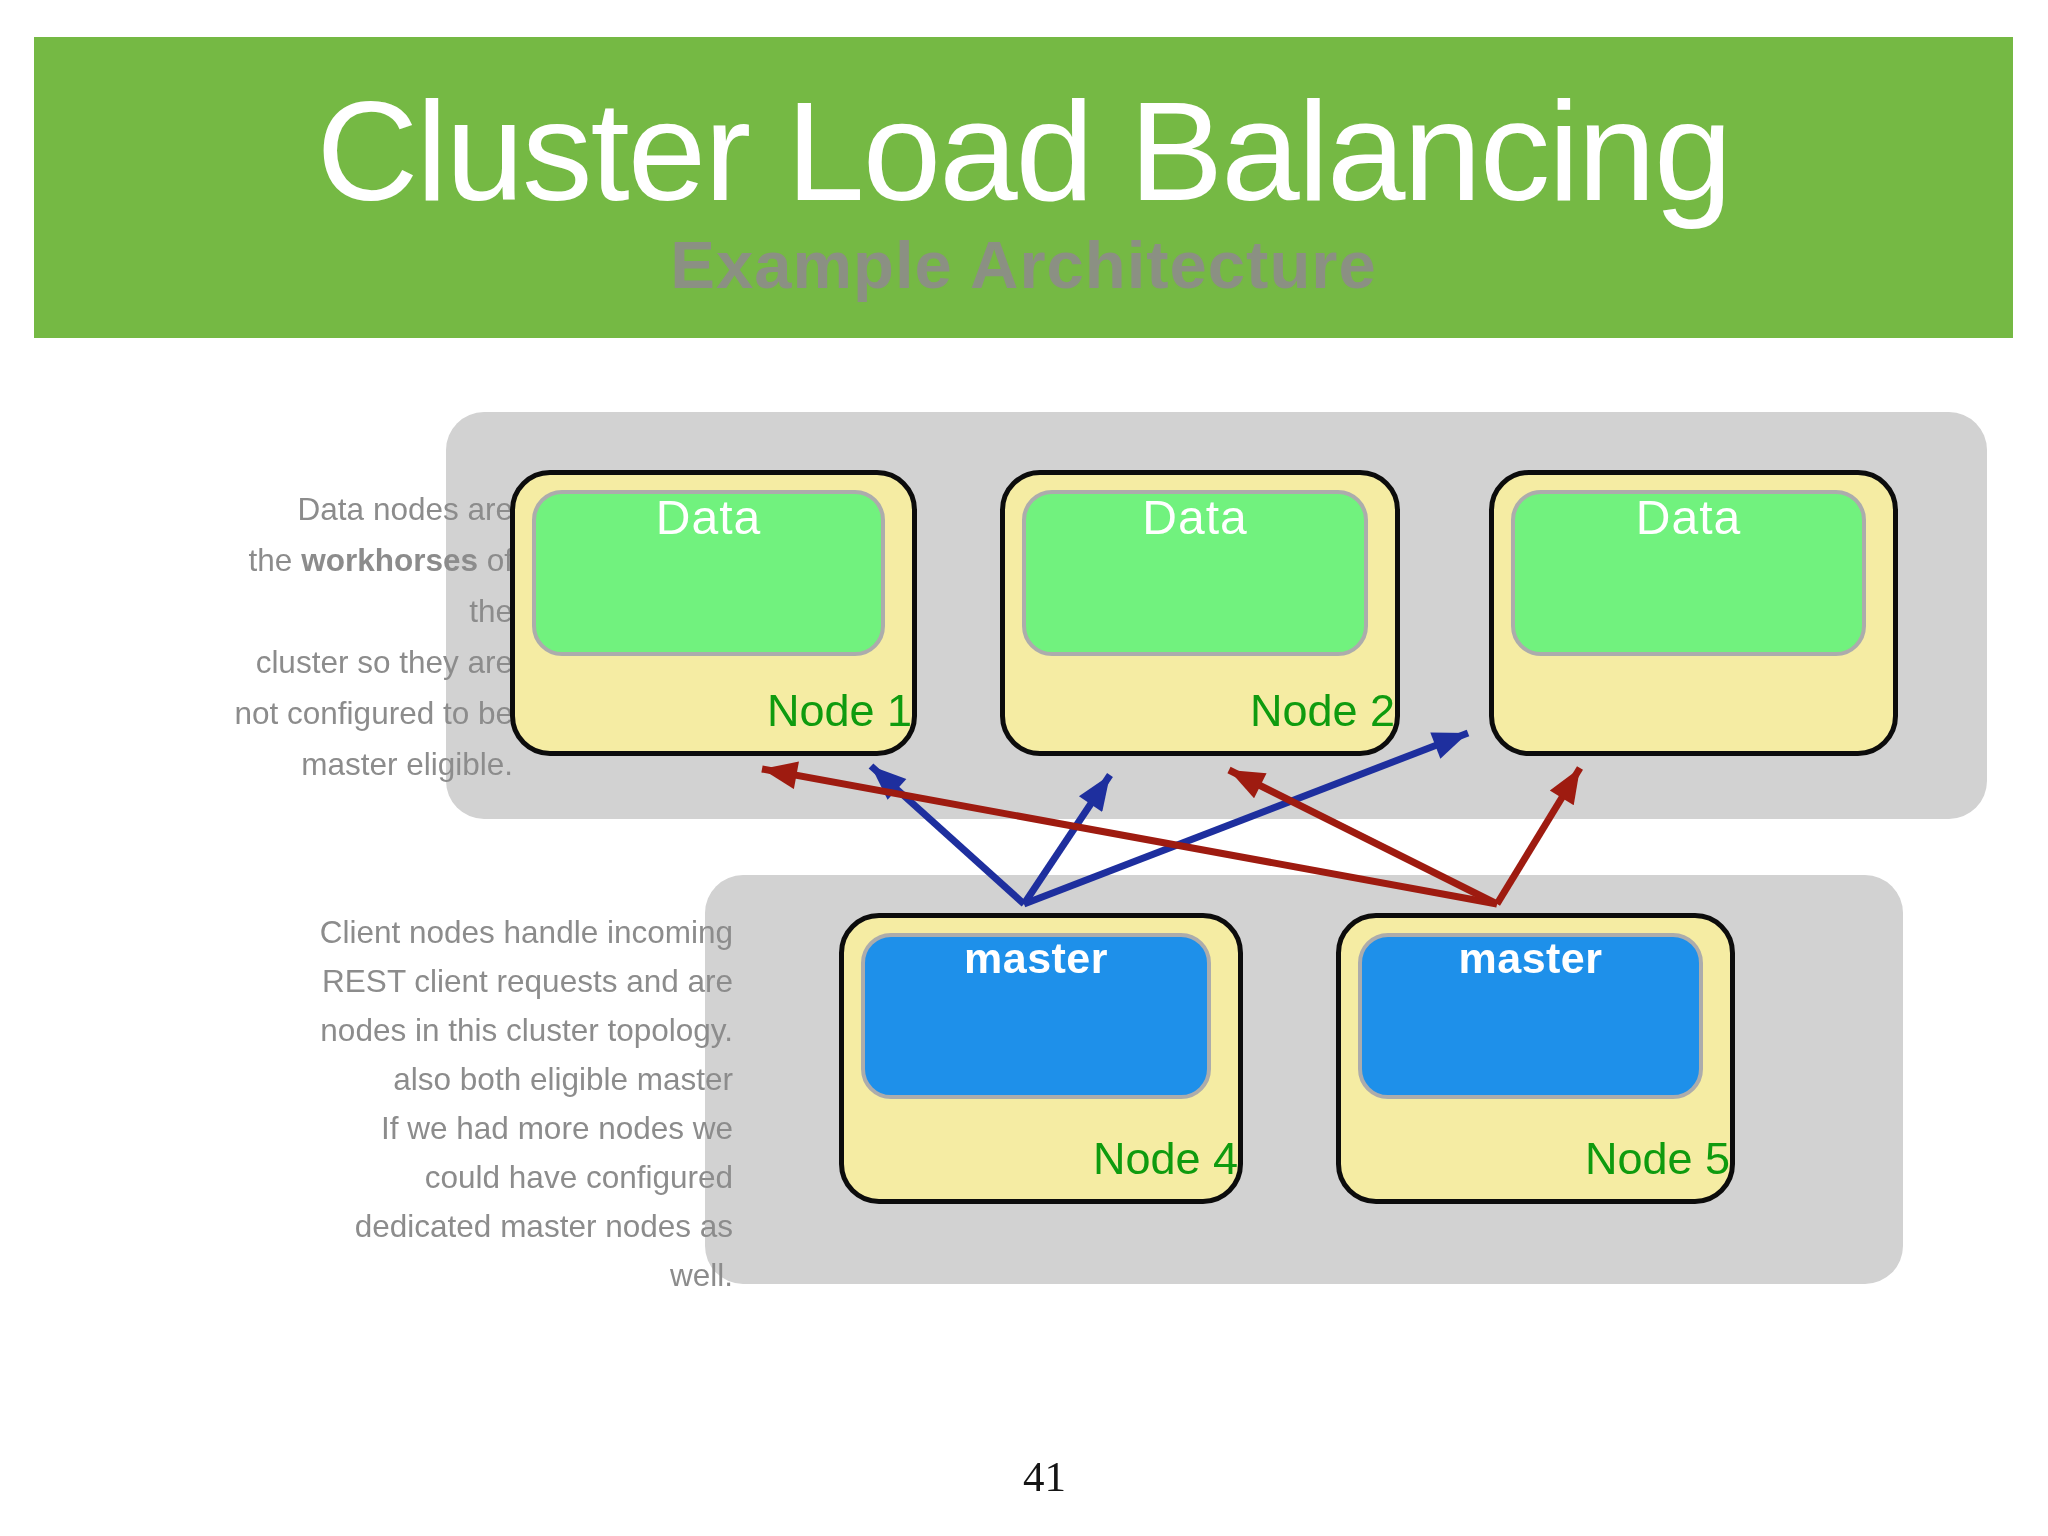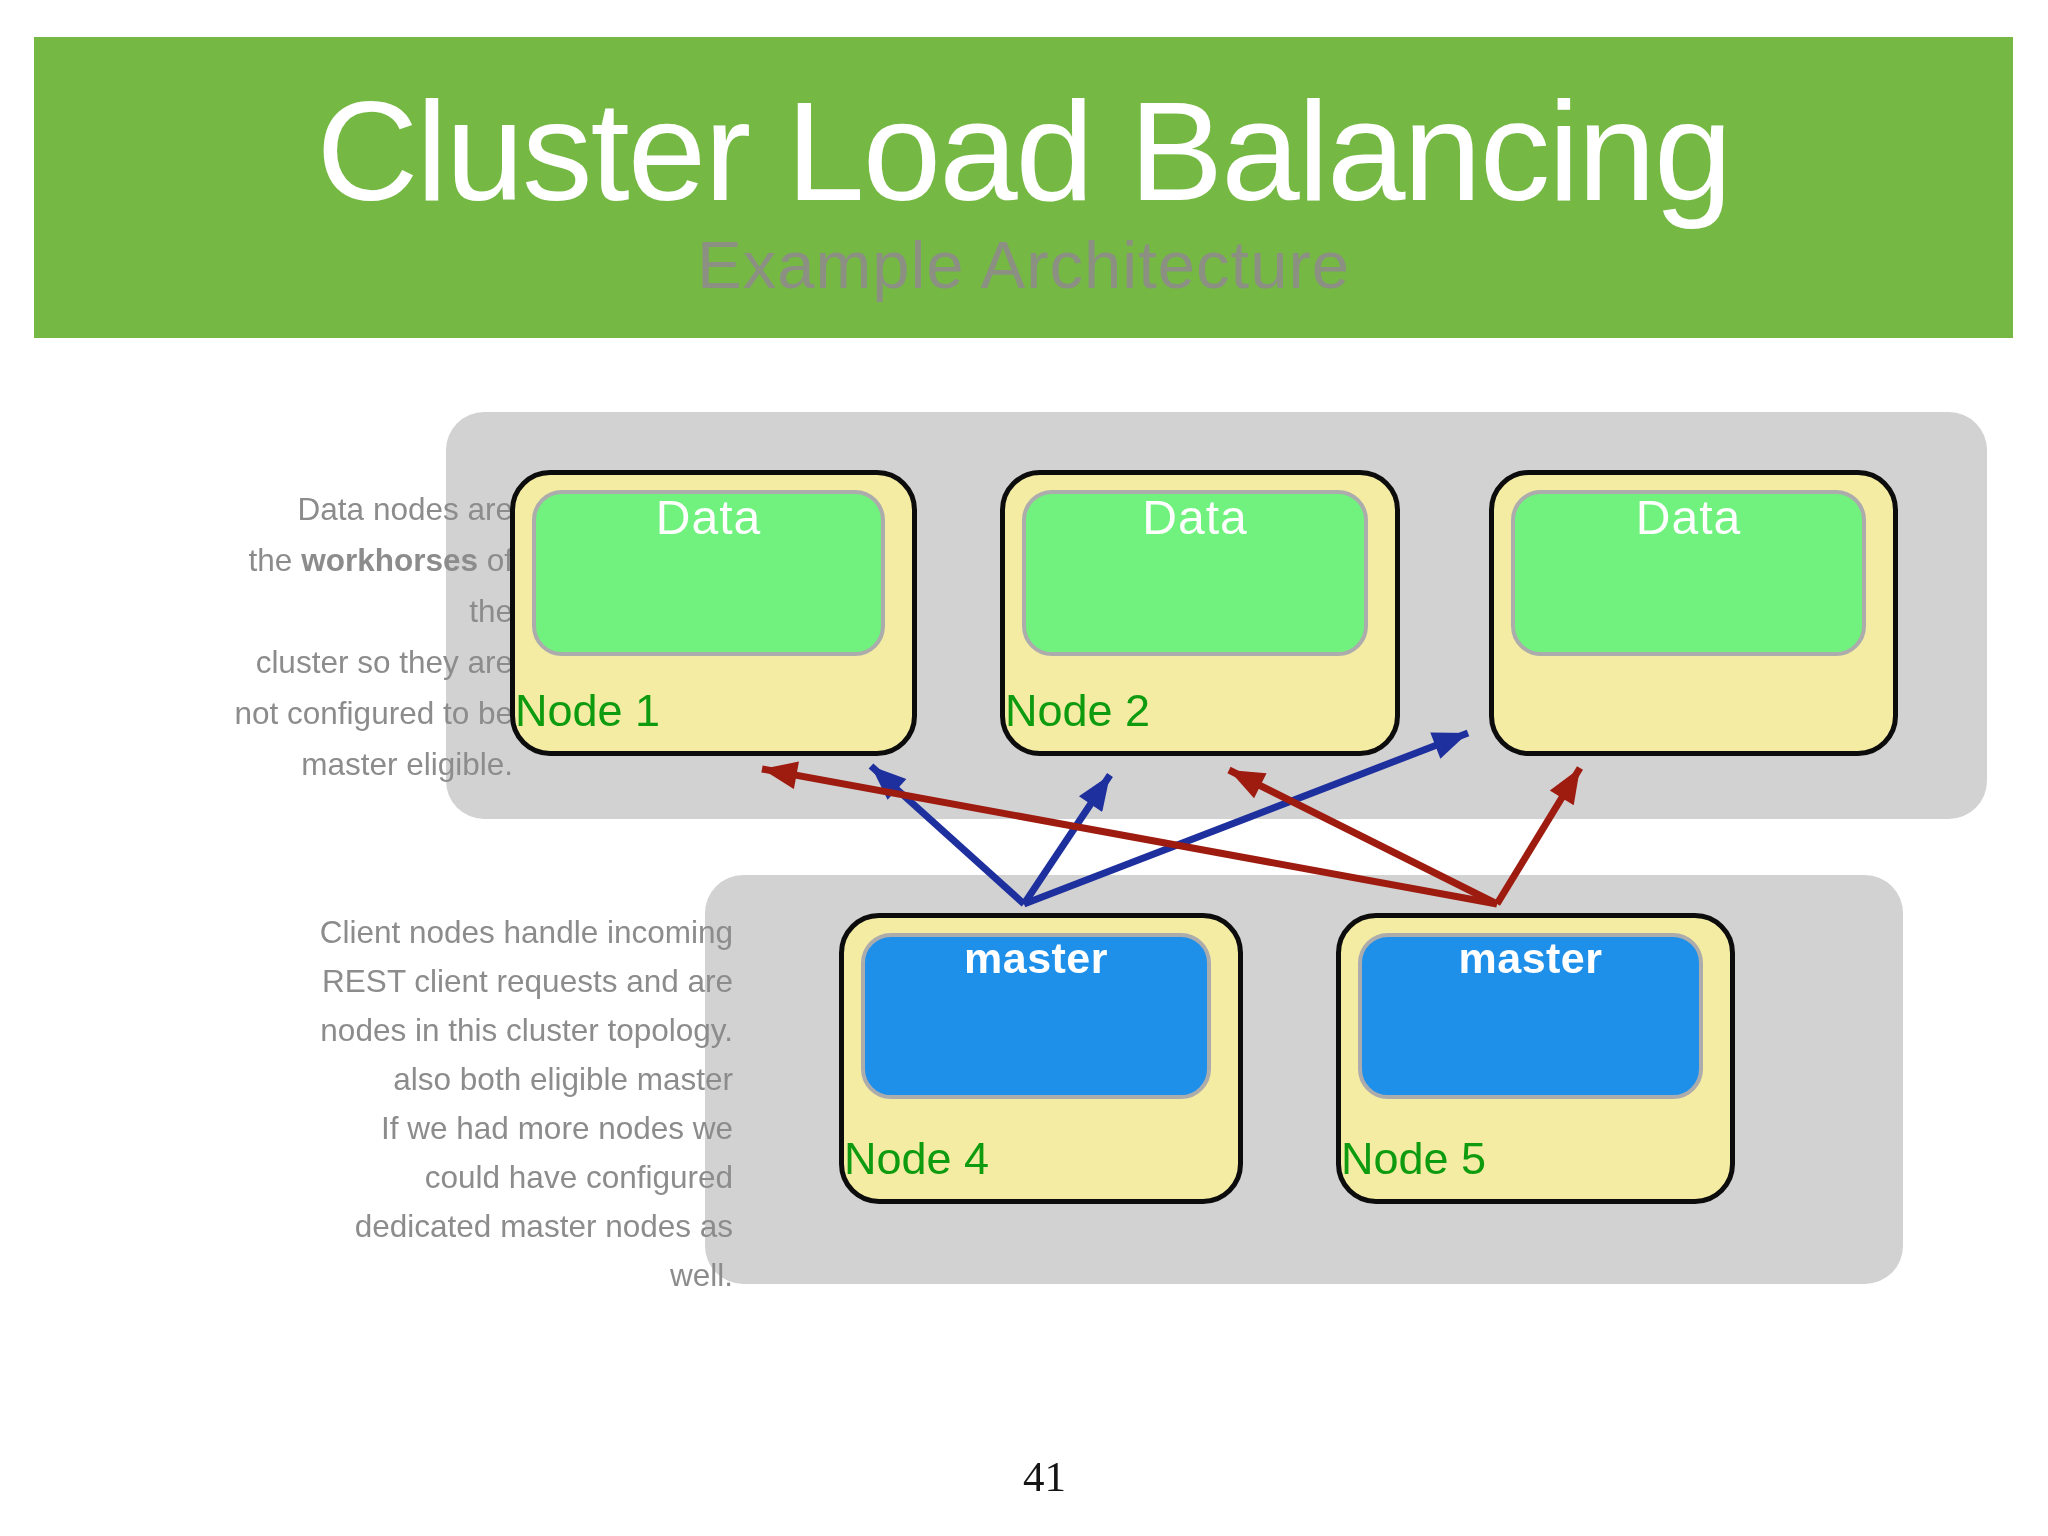--- a/index.html
+++ b/index.html
@@ -13,21 +13,21 @@
   .banner{
     position:absolute;left:34px;top:37px;width:1979px;height:301px;
     background:var(--banner-green,#75B944);
     display:flex;flex-direction:column;align-items:center;justify-content:center;
   }
   .banner h1{
     margin:0;font-weight:400;font-size:141px;line-height:1.05;
     color:var(--title-white,#ffffff);letter-spacing:-2px;white-space:nowrap;
   }
   .banner h2{
-    margin:6px 0 0 0;font-weight:400;font-size:67px;line-height:1;
+    margin:6px 0 0 0;font-weight:700;font-size:67px;line-height:1;
     color:var(--subtitle-gray,#8b9083);letter-spacing:1px;white-space:nowrap;
   }
 
   
   .panel{
     position:absolute;background:var(--panel-gray,#D2D2D2);border-radius:38px;
   }
   .panel-data{left:446px;top:412px;width:1541px;height:407px;}
   .panel-master{left:705px;top:875px;width:1198px;height:409px;}
 
@@ -40,21 +40,21 @@
   .node .inner{
     position:absolute;left:17px;right:27px;top:15px;height:166px;box-sizing:border-box;
     border:4px solid var(--inner-border-gray,#ACACAC);border-radius:30px;
     display:flex;align-items:flex-start;justify-content:center;
   }
   .node .inner.role-data{background:var(--data-green,#71F27E);}
   .node .inner.role-master{background:var(--master-blue,#1E90EA);}
   .role-text{color:#ffffff;font-size:48px;letter-spacing:1px;line-height:1;}
   .role-master .role-text{font-size:43px;font-weight:bold;letter-spacing:0.5px;}
   .node-label{
-    position:absolute;left:0;right:0;bottom:18px;text-align:left;
+    position:absolute;left:0;right:0;bottom:18px;text-align:right;
     font-size:45px;line-height:1;color:var(--label-green,#0F9B0F);
   }
 
   
   .note{
     position:absolute;text-align:right;color:var(--note-gray,#8C8C8C);
     font-size:31.5px;
   }
   .note-data{right:1576px;top:484px;width:360px;line-height:51px;}
   .note-client{right:1356px;top:908px;width:600px;line-height:49px;}

